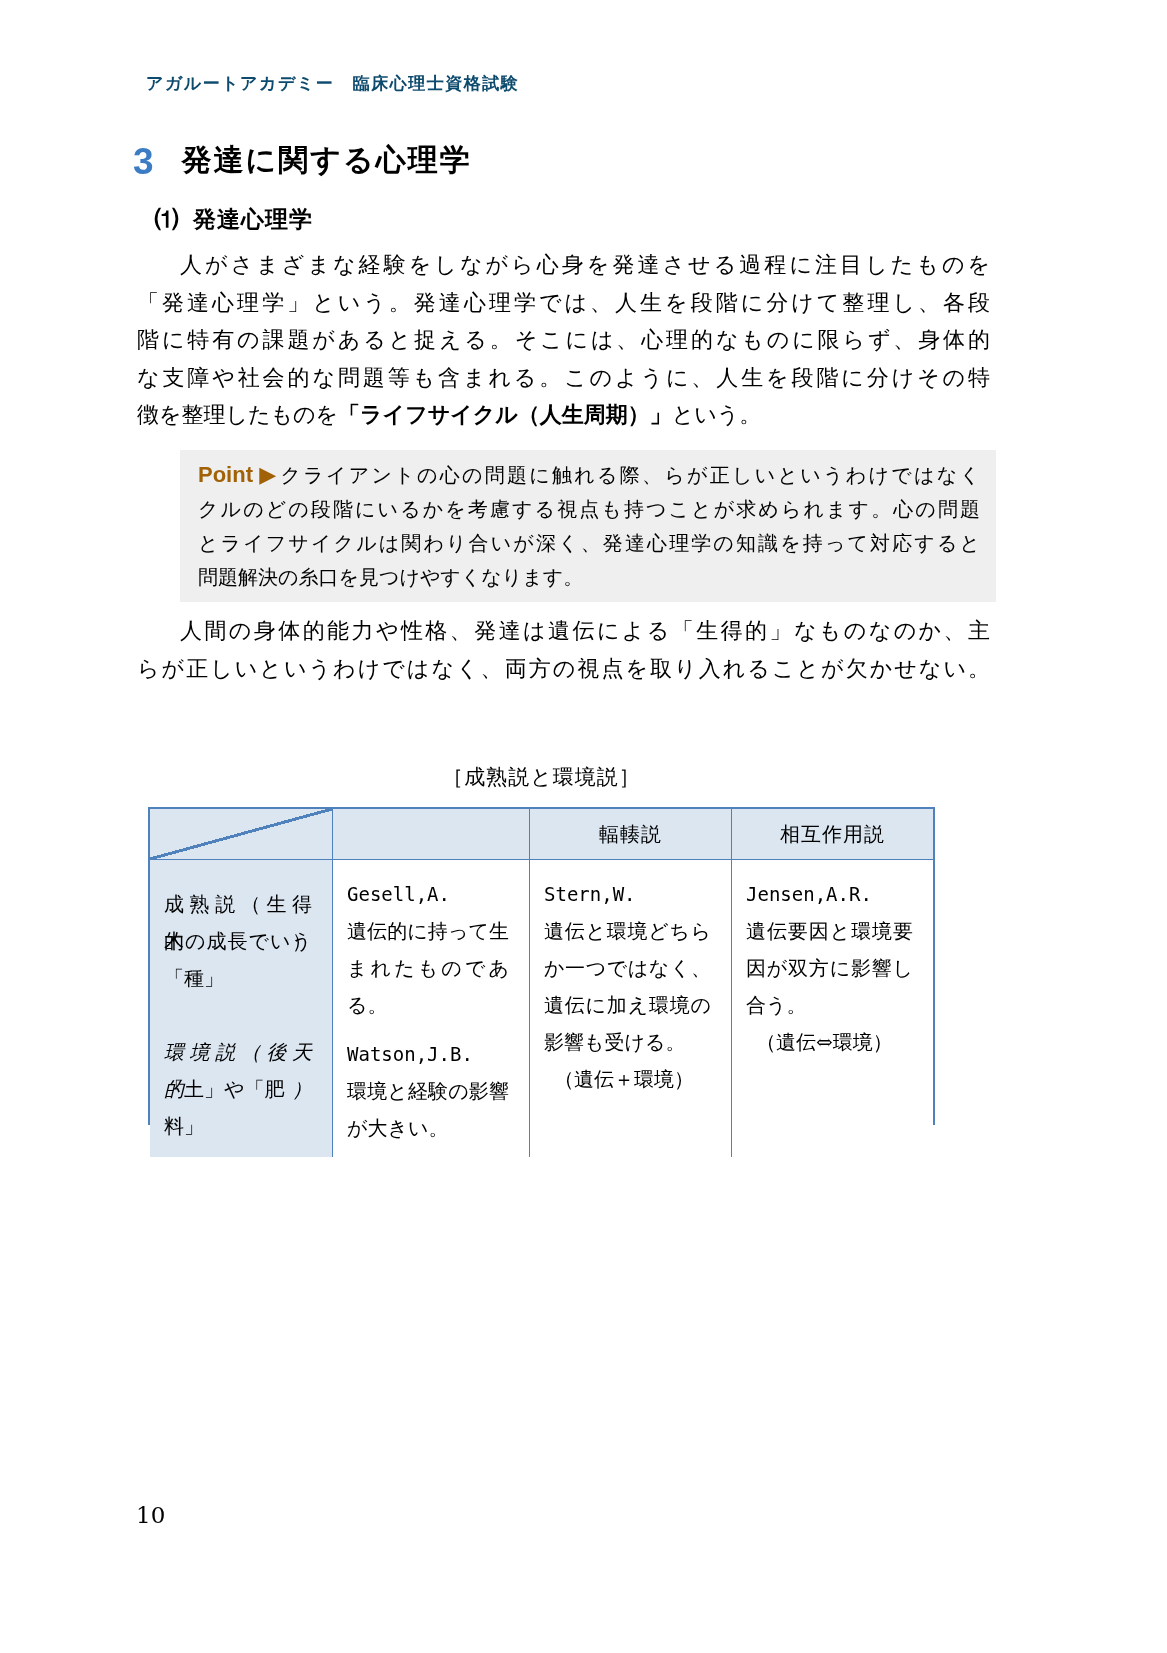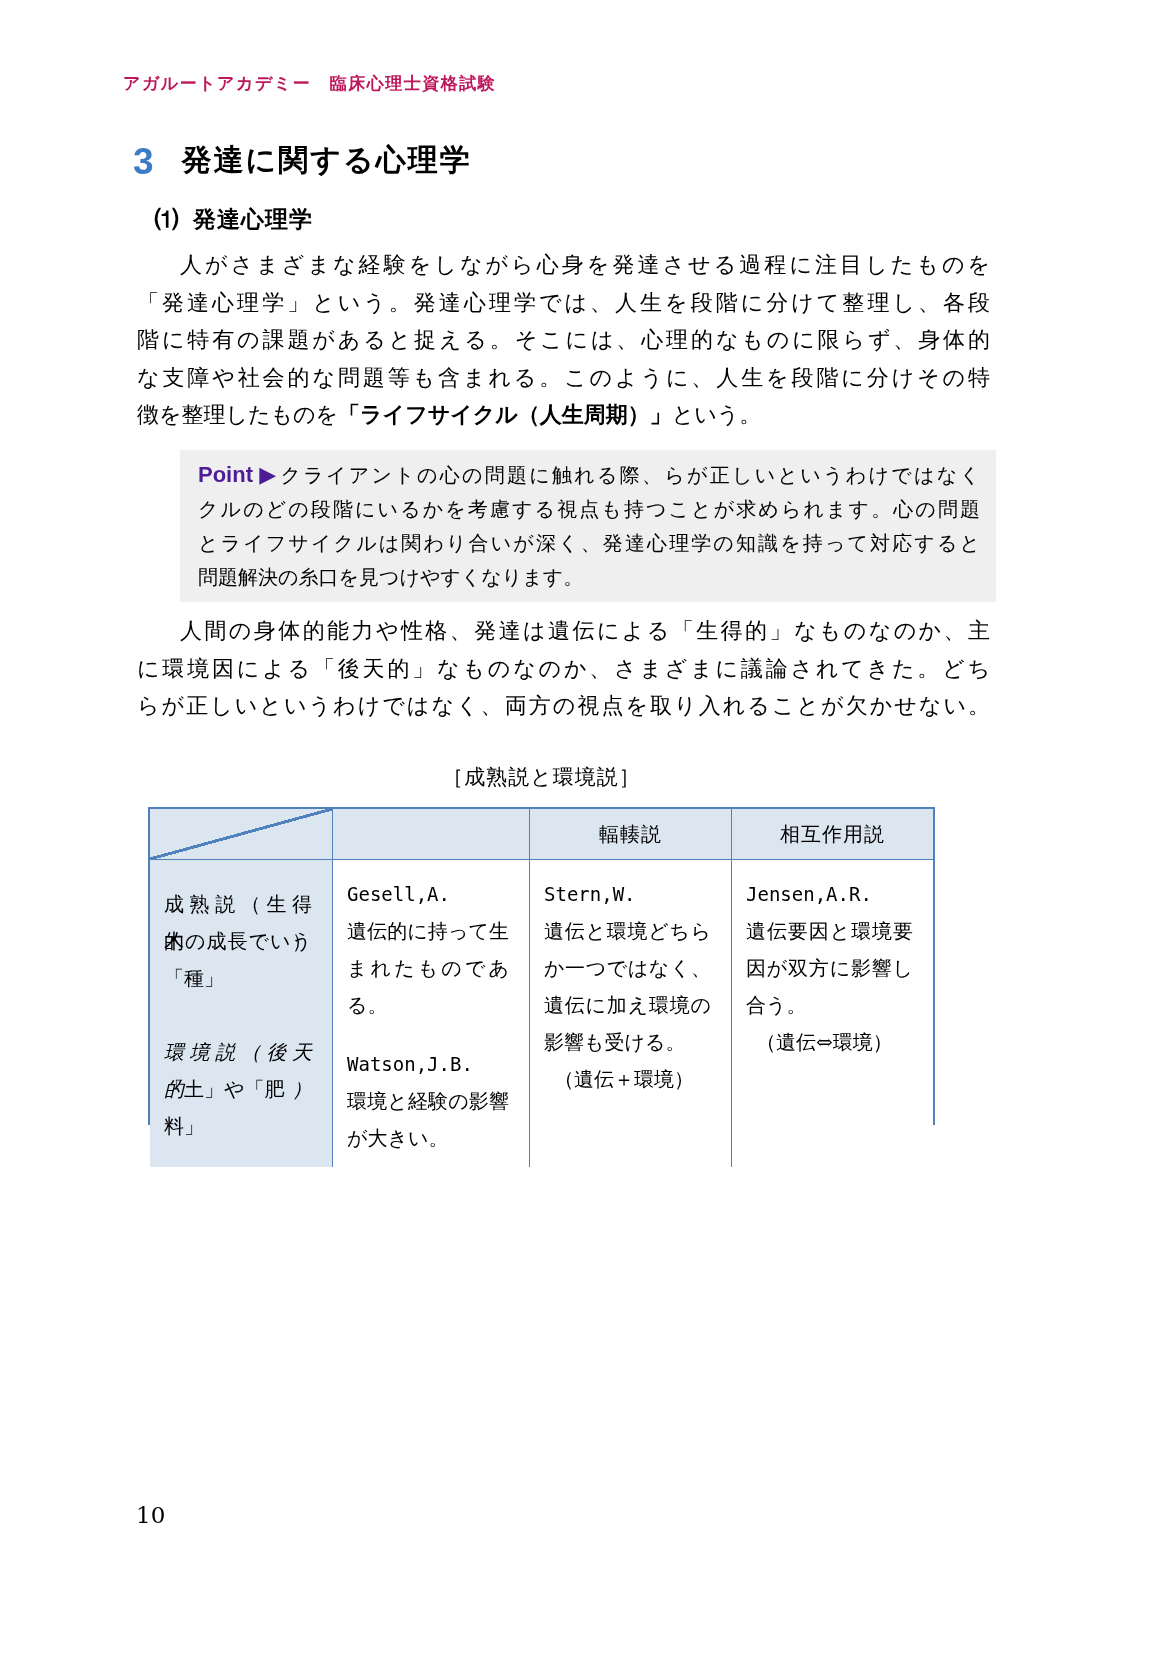--- a/index.html
+++ b/index.html
@@ -2,23 +2,23 @@
 <html><head>
 <meta charset="utf-8">
 <style>
   html,body { margin:0; padding:0; background:#888; }
   .page {
     position:relative; width:1167px; height:1653px; margin:0 auto;
     background:#ffffff; overflow:hidden;
     font-family:"DejaVu Serif","Liberation Serif",serif; color:#000;
   }
   .doc-header {
-    position:absolute; left:123px; top:72px;
+    position:absolute; left:146px; top:72px;
     font-family:"Liberation Sans","DejaVu Sans",sans-serif;
-    font-size:17px; font-weight:bold; letter-spacing:1.5px; color:#be185d;
+    font-size:17px; font-weight:bold; letter-spacing:1.5px; color:#0c4a6e;
   }
   .section-heading { position:absolute; left:133px; top:140px; display:flex; align-items:flex-end; }
   .section-number {
     font-family:"Liberation Sans","DejaVu Sans",sans-serif;
     font-size:37px; font-weight:bold; color:#3b7cc4; line-height:1; transform:translateY(3px);
   }
   .section-title {
     font-family:"Liberation Sans","DejaVu Sans",sans-serif;
     font-size:30px; font-weight:bold; letter-spacing:2px; margin-left:28px; line-height:1.15;
   }
@@ -45,21 +45,21 @@
     position:absolute; left:180px; top:450px; width:816px; box-sizing:border-box;
     background:#efefef; padding:8px 16px 8px 18px; font-size:20px;
   }
   .point-box .tline {
     height:34px; line-height:34px;
     text-align:justify; text-align-last:justify; text-justify:inter-character;
   }
   .point-box .tline.last { text-align:center; text-align-last:left; }
   .point-label, .point-arrow {
     font-family:"Liberation Sans","DejaVu Sans",sans-serif;
-    font-weight:bold; color:#4c1d95; font-size:22px;
+    font-weight:bold; color:#a16207; font-size:22px;
   }
   .point-arrow { margin:0 2px 0 4px; }
 
   .table-caption {
     position:absolute; left:148px; top:763px; width:787px;
     text-align:center; font-size:21px; letter-spacing:1px;
   }
   .theory-table {
     position:absolute; left:148px; top:807px; width:787px; height:318px;
     box-sizing:border-box; border:2px solid #4f81bd;
@@ -81,21 +81,21 @@
   .body-cell .tline {
     height:37px; line-height:37px;
     text-align:justify; text-align-last:justify; text-justify:inter-character;
   }
   .body-cell .tline.last { text-align:left; text-align-last:left; }
   .scholar-name {
     font-family:"DejaVu Sans Mono","Liberation Mono",monospace;
     font-size:19px; height:37px; line-height:37px;
   }
   .block-gap { margin-top:37px;font-style:italic; }
-  .block-gap-sm { margin-top:22px; }
+  .block-gap-sm { margin-top:12px; }
   .formula-line { height:37px; line-height:37px; padding-left:10px; }
 
   .page-number { position:absolute; left:136px; top:1502px; font-size:23px; }
 </style>
 </head>
 <body>
 
 <div class="page">
 
   <div class="doc-header">アガルートアカデミー　臨床心理士資格試験</div>
@@ -120,21 +120,20 @@
 
   <div class="point-box">
     <div class="tline"><span class="point-label">Point</span><span class="point-arrow">▶</span><span>クライアントの心の問題に触れる際、らが正しいというわけではなく</span></div>
     <div class="tline">クルのどの段階にいるかを考慮する視点も持つことが求められます。心の問題</div>
     <div class="tline">とライフサイクルは関わり合いが深く、発達心理学の知識を持って対応すると</div>
     <div class="tline last">問題解決の糸口を見つけやすくなります。</div>
   </div>
 
   <div class="para para2">
     <div class="tline first">人間の身体的能力や性格、発達は遺伝による「生得的」なものなのか、主</div>
-    <div class="tline">に環境因による「後天的」なものなのか、さまざまに議論されてきた。どち</div>
     <div class="tline">らが正しいというわけではなく、両方の視点を取り入れることが欠かせない。</div>
   </div>
 
   <div class="table-caption">［成熟説と環境説］</div>
 
   <div class="theory-table">
 
     <div class="cell head-cell diag-cell"></div>
     <div class="cell head-cell bl"></div>
     <div class="cell head-cell bl">輻輳説</div>

